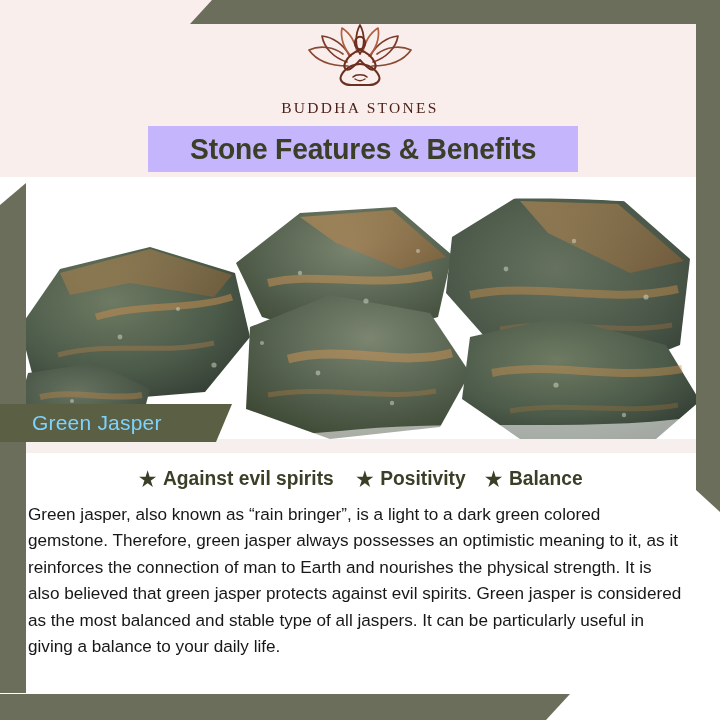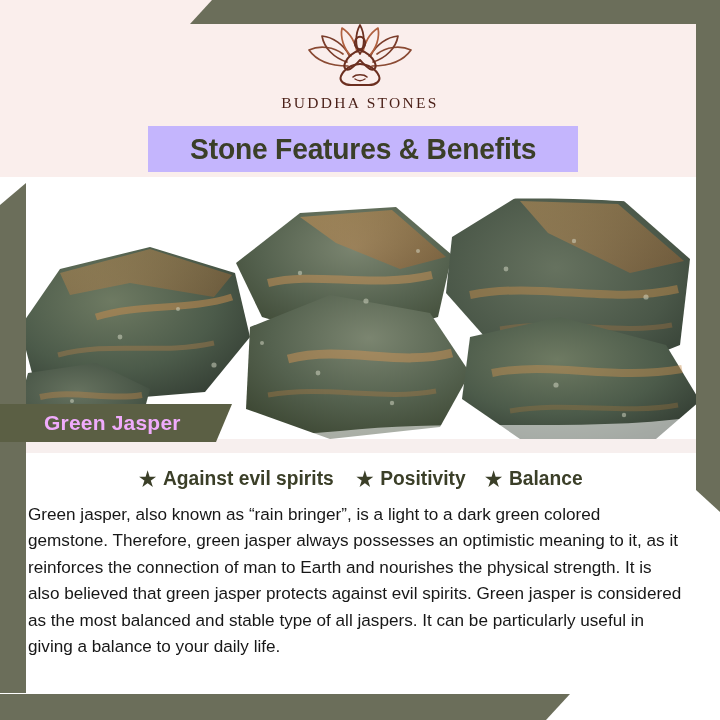--- a/index.html
+++ b/index.html
@@ -40,20 +40,21 @@
   .header{
     position:absolute;left:0;top:0;width:720px;height:177px;
     background:#faeeec;z-index:2;
   }
   .logo-wrap{
     position:absolute;left:0;top:22px;width:720px;
     display:flex;flex-direction:column;align-items:center;
   }
   .logo-mark{width:140px;height:72px;display:block;}
   .logo-text{
+    margin-top:5px;
     font-family:"Liberation Serif",serif;
     font-size:15.5px;letter-spacing:2.3px;color:#4a1f17;
     font-weight:400;
   }
 
   .title-band{
     position:absolute;left:148px;top:126px;width:430px;height:46px;
     background:#c4b5fd;display:flex;align-items:center;justify-content:center;
     z-index:3;
   }
@@ -75,22 +76,22 @@
 
   
   .stone-label{
     position:absolute;left:0;top:404px;width:232px;height:38px;
     background:#5b5f44;
     clip-path:polygon(0 0,100% 0,calc(100% - 16px) 100%,0 100%);
     display:flex;align-items:center;
     z-index:5;
   }
   .stone-label span{
-    color:#f0abfc;font-size:21px;font-weight:bold;
-    margin-left:44px;letter-spacing:.2px;
+    color:#7dd3fc;font-size:21px;font-weight:normal;
+    margin-left:32px;letter-spacing:.2px;
   }
 
   
   .content{
     position:absolute;left:0;top:439px;width:720px;height:281px;
     background:#ffffff;z-index:2;
   }
   .content-tint{
     position:absolute;left:0;top:0;width:720px;height:14px;
     background:#f7efee;

